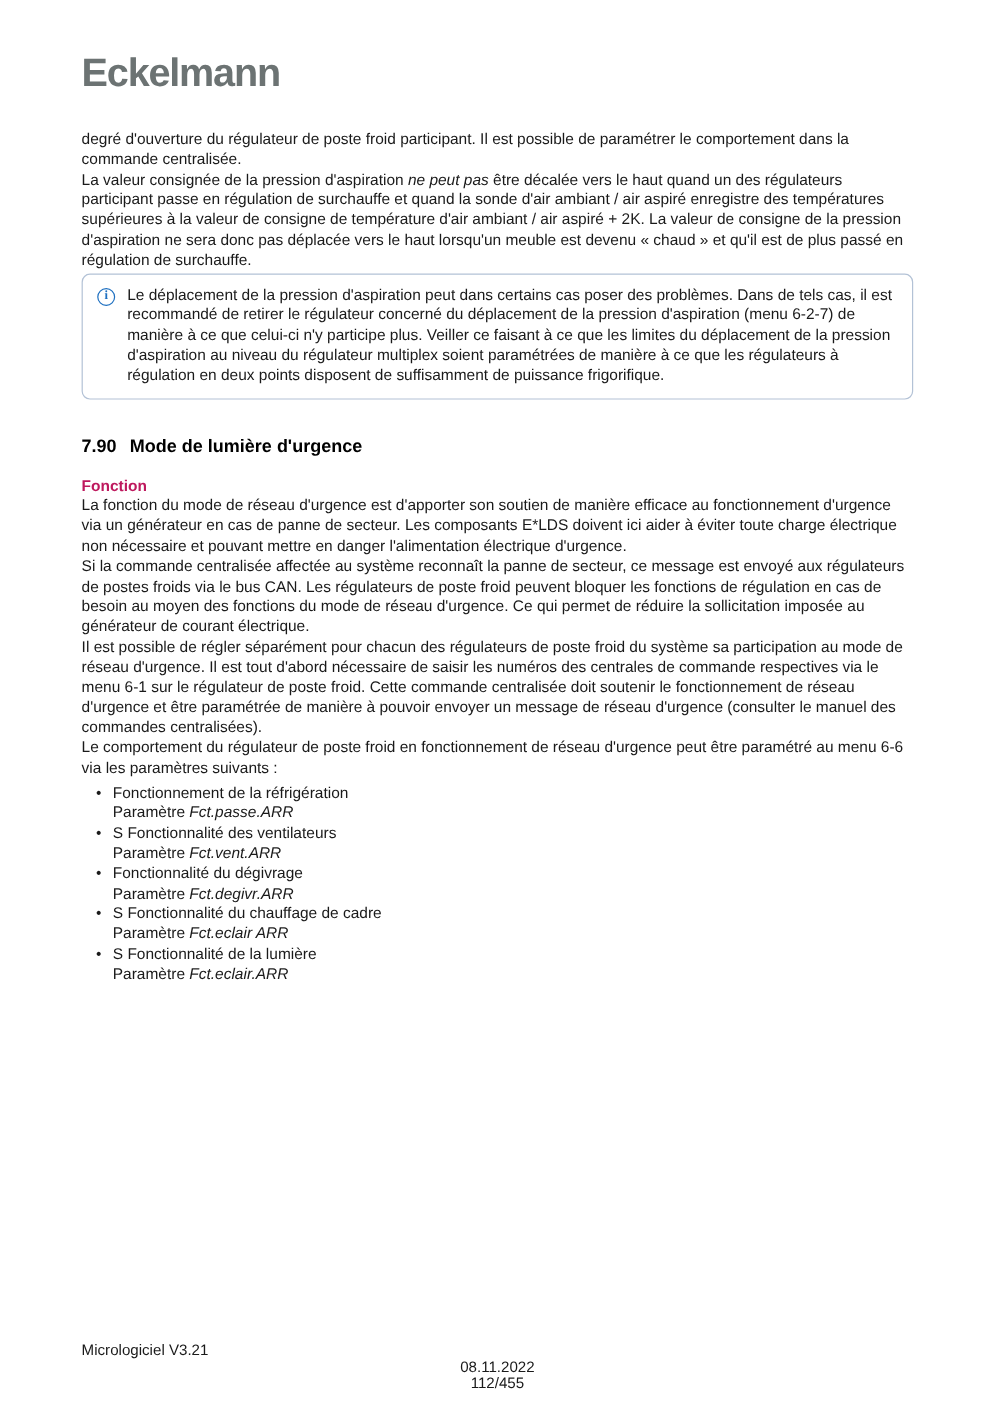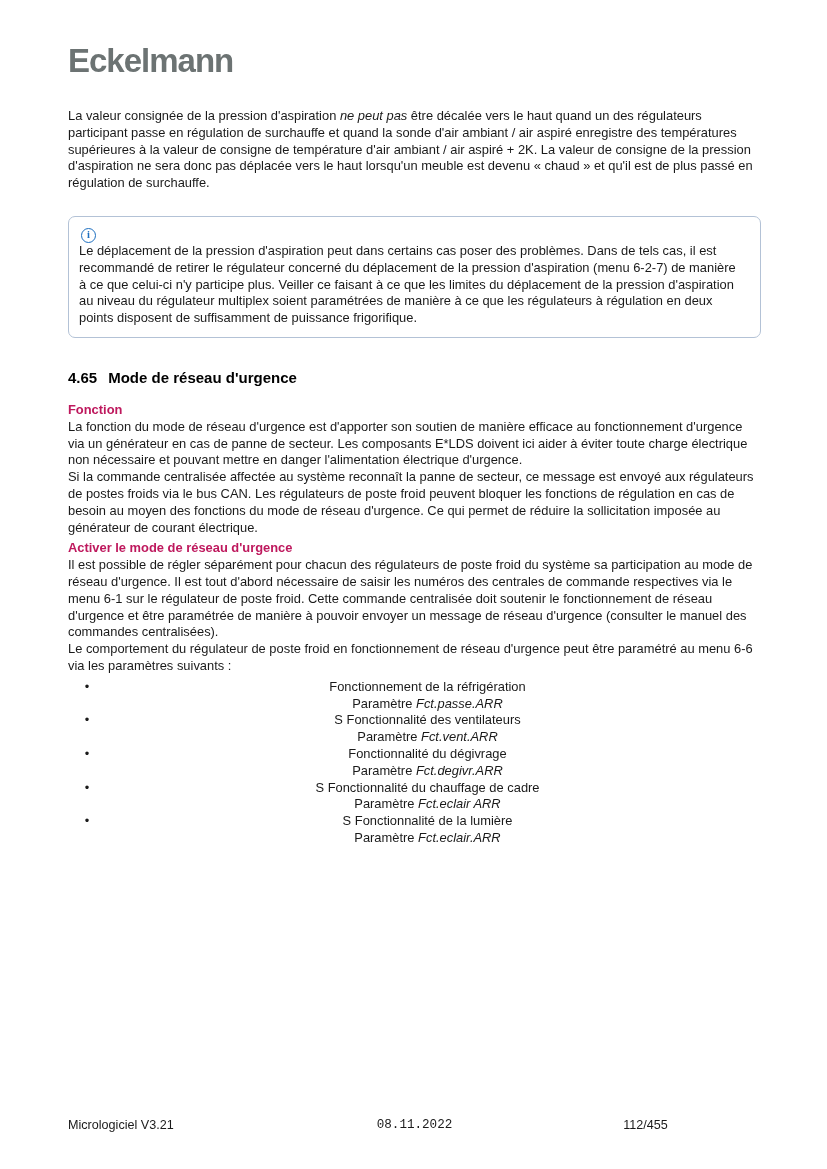--- a/index.html
+++ b/index.html
@@ -20,28 +20,27 @@
     font-weight:700;
     letter-spacing:-1px;
     color:#6c7373;
     line-height:34px;
   }
   .body-text { font-size:12.9px; line-height:16.8px; color:#1a1a1a; }
   .intro { margin-top:30px; }
   .para { margin:0; }
   .it { font-style:italic; }
   .note-box {
-    margin-top:24px;
+    margin-top:2px;
     border:1.4px solid #b3c2d6;
     border-radius:7px;
     padding:9px 14px 10px 10px;
     display:flex;
     align-items:flex-start;
     background:#ffffff;
-    flex-direction:column;
   }
   .info-icon {
     flex:0 0 auto;
     width:13px; height:13px;
     border:1.4px solid #1d6fc0;
     border-radius:50%;
     margin:2px 10px 0 2px;
     position:relative;
   }
   .info-icon::before {
@@ -59,64 +58,65 @@
     margin-top:31px;
     font-size:15px;
     font-weight:700;
     color:#000000;
     line-height:18px;
   }
   .section-heading .num { margin-right:11px; }
   .sub-heading { font-weight:700; color:#be185d; }
   .sub-heading.first { margin-top:15px; }
   .sub-heading.second { margin-top:4px; }
-  .bullet-list { margin-top:4px;text-align:center; }
+  .bullet-list { margin-top:4px; }
   .list-item { display:flex; }
   .bullet-glyph { flex:0 0 auto; width:14px; margin-left:12px; }
   .bullet-glyph::before { content:"\2022"; }
   .item-body { flex:1 1 auto; }
   .footer {
     position:absolute; left:68px; right:66px; top:1118px;
     display:flex;
     font-size:12.6px;
     color:#1a1a1a;
+    flex-direction:column;
   }
   .footer .f-left  { flex:1; text-align:left; }
-  .footer .f-center{ flex:1; text-align:center;font-family:Liberation Mono, monospace; }
+  .footer .f-center{ flex:1; text-align:center; }
   .footer .f-right { flex:1; text-align:center; }
 </style>
 </head>
 <body>
 
 <div class="page">
   <div class="content">
 
     <div class="logo">Eckelmann</div>
 
     <div class="body-text intro">
+      <div class="para">degré d'ouverture du régulateur de poste froid participant. Il est possible de paramétrer le comportement dans la commande centralisée.</div>
       <div class="para"><span>La valeur consignée de la pression d'aspiration </span><span class="it">ne peut pas</span><span> être décalée vers le haut quand un des régulateurs participant passe en régulation de surchauffe et quand la sonde d'air ambiant / air aspiré enregistre des températures supérieures à la valeur de consigne de température d'air ambiant / air aspiré + 2K. La valeur de consigne de la pression d'aspiration ne sera donc pas déplacée vers le haut lorsqu'un meuble est devenu « chaud » et qu'il est de plus passé en régulation de surchauffe.</span></div>
     </div>
 
     <div class="note-box body-text">
       <span class="info-icon"></span>
       <div class="note-text">Le déplacement de la pression d'aspiration peut dans certains cas poser des problèmes. Dans de tels cas, il est recommandé de retirer le régulateur concerné du déplacement de la pression d'aspiration (menu 6-2-7) de manière à ce que celui-ci n'y participe plus. Veiller ce faisant à ce que les limites du déplacement de la pression d'aspiration au niveau du régulateur multiplex soient paramétrées de manière à ce que les régulateurs à régulation en deux points disposent de suffisamment de puissance frigorifique.</div>
     </div>
 
     <div class="section-heading">
-      <span class="num">4.65</span><span>Mode de réseau d'urgence</span>
+      <span class="num">7.90</span><span>Mode de lumière d'urgence</span>
     </div>
 
     <div class="body-text">
       <div class="sub-heading first">Fonction</div>
       <div class="para">La fonction du mode de réseau d'urgence est d'apporter son soutien de manière efficace au fonctionnement d'urgence via un générateur en cas de panne de secteur. Les composants E*LDS doivent ici aider à éviter toute charge électrique non nécessaire et pouvant mettre en danger l'alimentation électrique d'urgence.</div>
       <div class="para">Si la commande centralisée affectée au système reconnaît la panne de secteur, ce message est envoyé aux régulateurs de postes froids via le bus CAN. Les régulateurs de poste froid peuvent bloquer les fonctions de régulation en cas de besoin au moyen des fonctions du mode de réseau d'urgence.  Ce qui permet de réduire la sollicitation imposée au générateur de courant électrique.</div>
     </div>
 
     <div class="body-text">
-      <div class="sub-heading second">Activer le mode de réseau d'urgence</div>
       <div class="para">Il est possible de régler séparément pour chacun des régulateurs de poste froid du système sa participation au mode de réseau d'urgence. Il est tout d'abord nécessaire de saisir les numéros des centrales de commande respectives via le menu 6-1 sur le régulateur de poste froid. Cette commande centralisée doit soutenir le fonctionnement de réseau d'urgence et être paramétrée de manière à pouvoir envoyer un message de réseau d'urgence (consulter le manuel des commandes centralisées).</div>
       <div class="para">Le comportement du régulateur de poste froid en fonctionnement de réseau d'urgence peut être paramétré au menu 6-6 via les paramètres suivants :</div>
 
       <div class="bullet-list">
 
         <div class="list-item">
           <span class="bullet-glyph"></span>
           <div class="item-body">
             <div>Fonctionnement de la réfrigération</div>
             <div><span>Paramètre </span><span class="it">Fct.passe.ARR</span></div>

